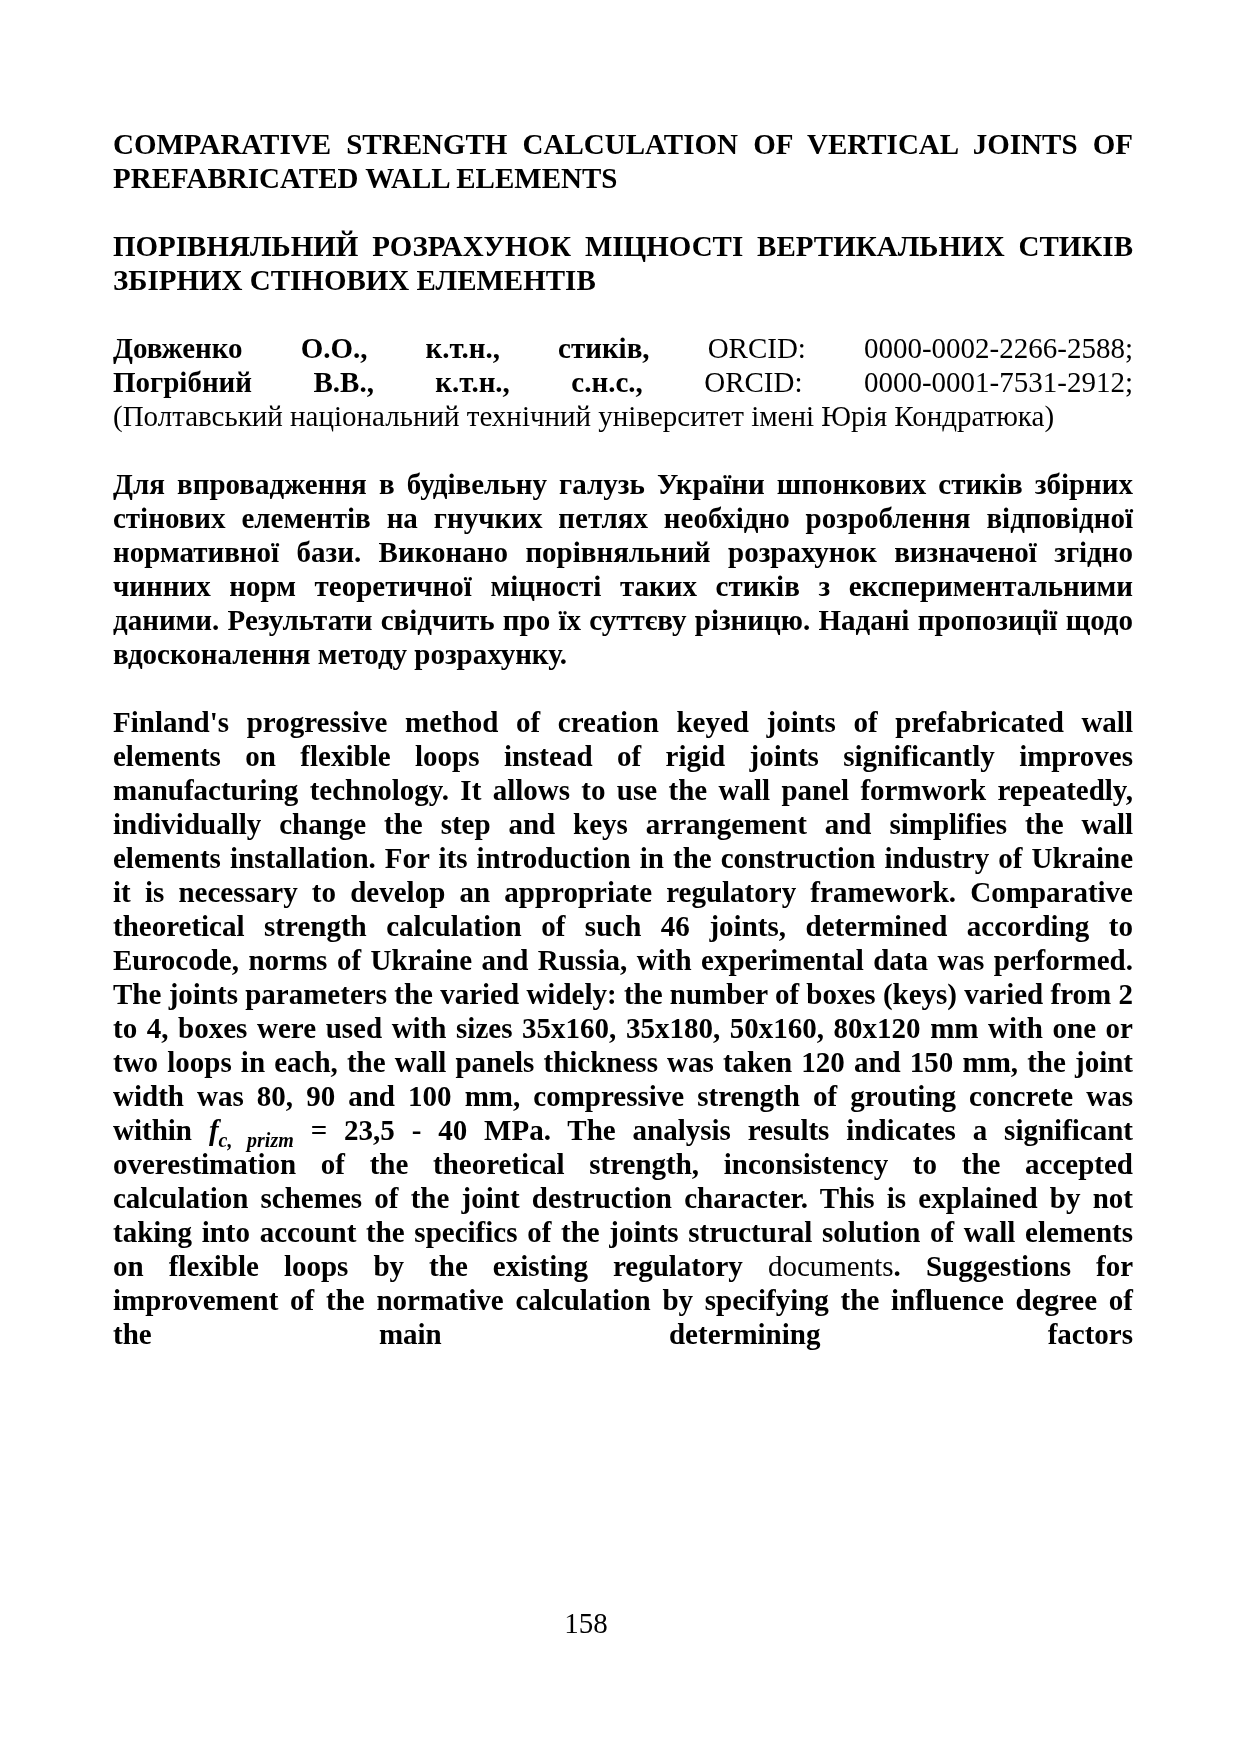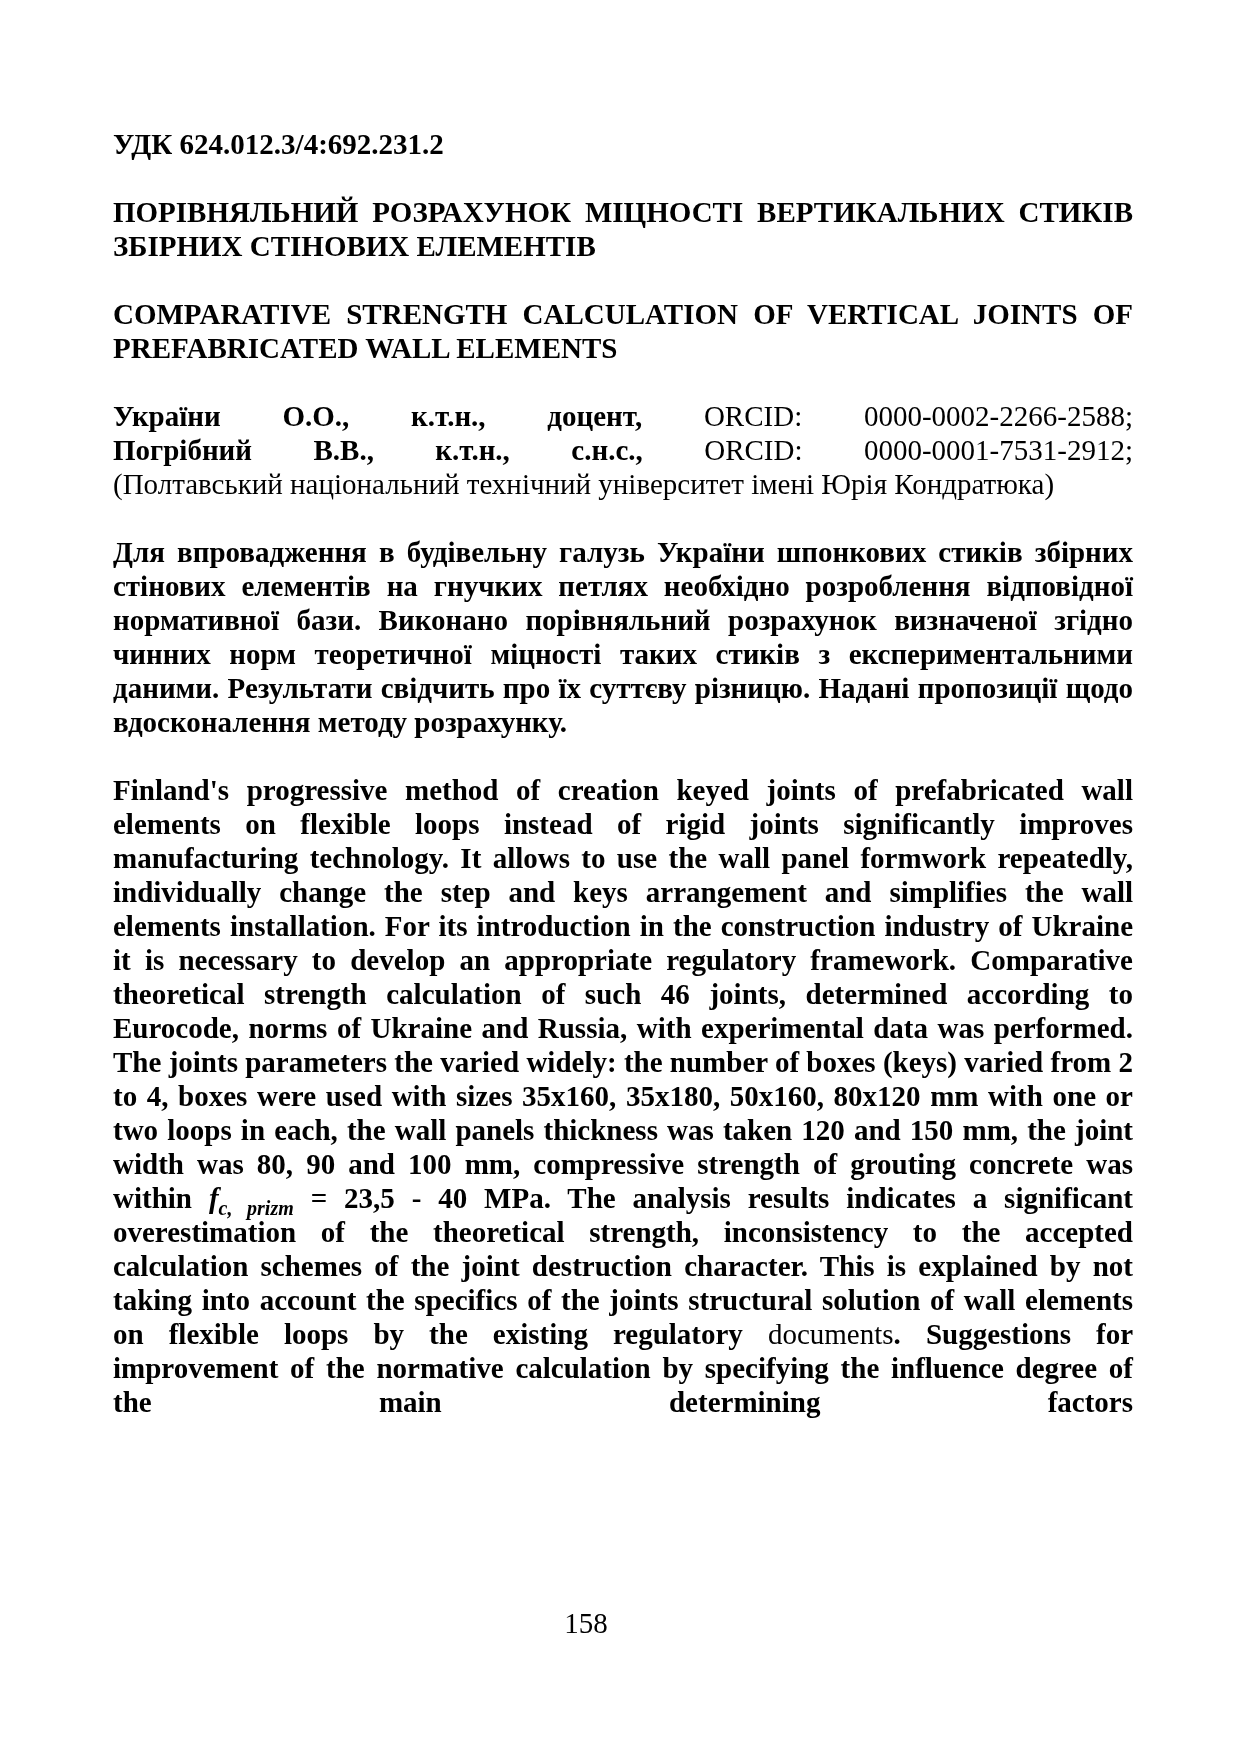--- a/index.html
+++ b/index.html
@@ -61,28 +61,27 @@
     font-weight: normal;
     font-size: 29px;
     line-height: 34px;
   }
 </style>
 </head>
 <body>
 
 <div class="page">
 
-  <p class="block udc">УДК 624.012.3/4:692.231.2</p>
+
+  <p class="block">COMPARATIVE STRENGTH CALCULATION OF VERTICAL JOINTS OF PREFABRICATED WALL ELEMENTS</p>
 
   <p class="block">ПОРІВНЯЛЬНИЙ РОЗРАХУНОК МІЦНОСТІ ВЕРТИКАЛЬНИХ СТИКІВ ЗБІРНИХ СТІНОВИХ ЕЛЕМЕНТІВ</p>
 
-  <p class="block">COMPARATIVE STRENGTH CALCULATION OF VERTICAL JOINTS OF PREFABRICATED WALL ELEMENTS</p>
-
   <div class="block">
-    <div class="aline jlast"><b>України О.О., к.т.н., доцент,</b> <span class="rw">ORCID: 0000-0002-2266-2588;</span></div>
+    <div class="aline jlast"><b>Довженко О.О., к.т.н., стиків,</b> <span class="rw">ORCID: 0000-0002-2266-2588;</span></div>
     <div class="aline jlast"><b>Погрібний В.В., к.т.н., с.н.с.,</b> <span class="rw">ORCID: 0000-0001-7531-2912;</span></div>
     <div class="aline rw">(Полтавський національний технічний університет імені Юрія Кондратюка)</div>
   </div>
 
 
   <p class="block">Для впровадження в будівельну галузь України шпонкових стиків збірних стінових елементів на гнучких петлях необхідно розроблення відповідної нормативної бази. Виконано порівняльний розрахунок визначеної згідно чинних норм теоретичної міцності таких стиків з експериментальними даними. Результати свідчить про їх суттєву різницю. Надані пропозиції щодо вдосконалення методу розрахунку.</p>
 
   <p class="block abs-en"><span>Finland's progressive method of creation keyed joints of prefabricated wall elements on flexible loops instead of rigid joints significantly improves manufacturing technology. It allows to use the wall panel formwork repeatedly, individually change the step and keys arrangement and simplifies the wall elements installation. For its introduction in the construction industry of Ukraine it is necessary to develop an appropriate regulatory framework. Comparative theoretical strength calculation of such 46 joints, determined according to Eurocode, norms of Ukraine and Russia, with experimental data was performed. The joints parameters the varied widely: the number of boxes (keys) varied from 2 to 4, boxes were used with sizes 35x160, 35x180, 50x160, 80x120 mm with one or two loops in each, the wall panels thickness was taken 120 and 150 mm, the joint width was 80, 90 and 100 mm, compressive strength of grouting concrete was within</span> <i class="fvar">f</i><sub class="fsub">c, prizm</sub> <span>= 23,5 - 40 MPa. The analysis results indicates a significant overestimation of the theoretical strength, inconsistency to the accepted calculation schemes of the joint destruction character. This is explained by not taking into account the specifics of the joints structural solution of wall elements on flexible loops by the existing regulatory</span> <span class="rw">documents</span><span>. Suggestions for improvement of the normative calculation by specifying the influence degree of the main determining factors</span></p>
 
   <div class="pageno">158</div>

